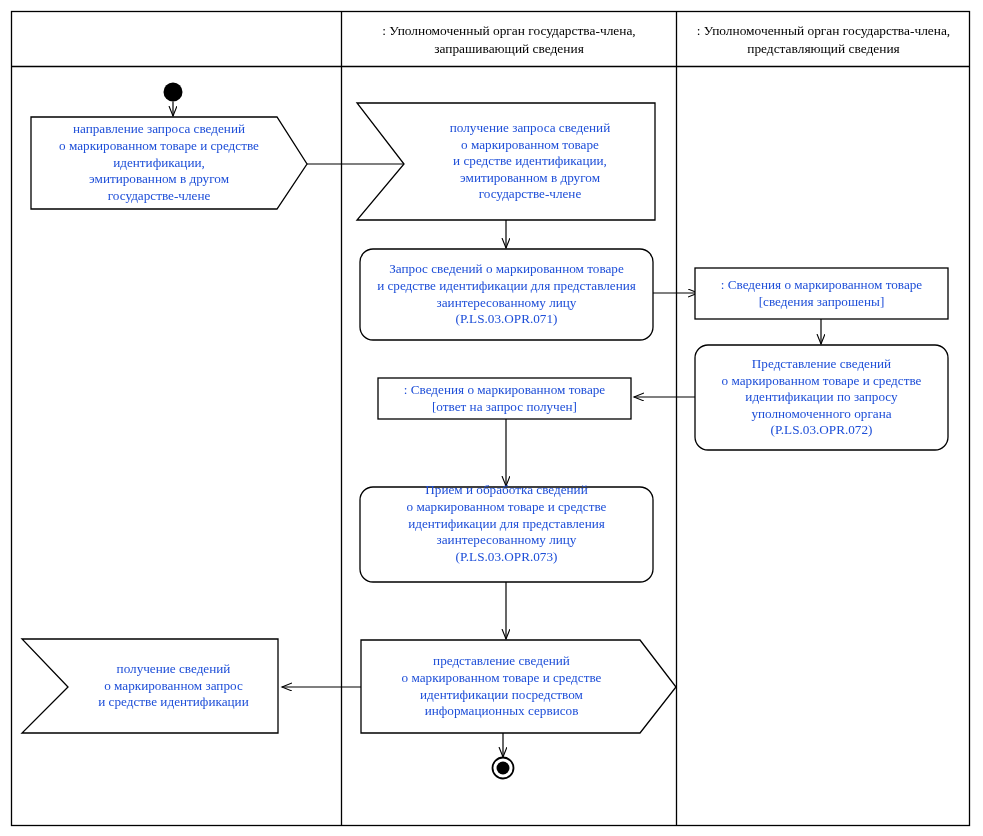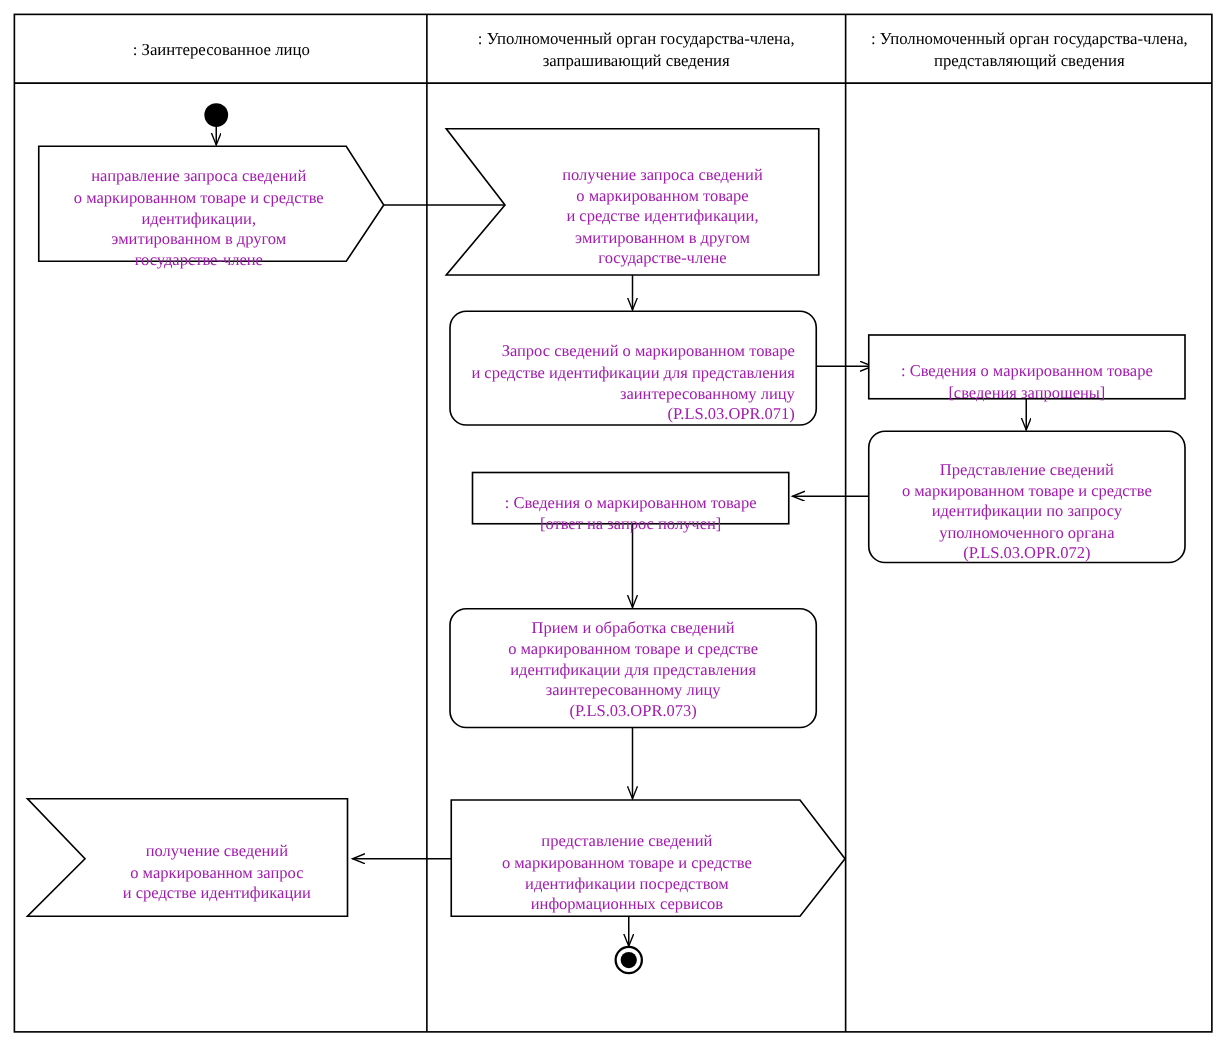--- a/index.html
+++ b/index.html
@@ -24,24 +24,23 @@
     top: 0;
   }
   .node-label {
     position: absolute;
     display: flex;
     align-items: center;
     justify-content: center;
     text-align: center;
     font-size: 13.2px;
     line-height: 1.26;
-    color: #a21caf;
+    color: #1d4ed8;
     pointer-events: none;
     white-space: pre-line;
-    margin-top: 12px;
   }
   .lane-title {
     position: absolute;
     display: flex;
     align-items: center;
     justify-content: center;
     text-align: center;
     font-size: 13.4px;
     line-height: 1.3;
     color: #000;
@@ -115,39 +114,38 @@
     </g>
 
     <line x1="503" y1="733" x2="503" y2="757" stroke="#000" stroke-width="1.2" marker-end="url(#arrow)"></line>
 
     <g>
       <circle cx="503" cy="768" r="10.5" fill="#fff" stroke="#000" stroke-width="1.8"></circle>
       <circle cx="503" cy="768" r="6.5" fill="#000"></circle>
     </g>
   </svg>
 
-  <div class="lane-title" style="left:12px; top:12px; width:330px; height:55px;">: Заинтересованное лицо</div>
   <div class="lane-title" style="left:342px; top:12px; width:334px; height:55px;">: Уполномоченный орган государства-члена,
 запрашивающий сведения</div>
   <div class="lane-title" style="left:677px; top:12px; width:293px; height:55px;">: Уполномоченный орган государства-члена,
 представляющий сведения</div>
 
   <div class="node-label" style="left:34px; top:117px; width:250px; height:92px;">направление запроса сведений
 о маркированном товаре и средстве
 идентификации,
 эмитированном в другом
 государстве-члене</div>
 
   <div class="node-label" style="left:408px; top:103px; width:244px; height:117px;">получение запроса сведений
 о маркированном товаре
 и средстве идентификации,
 эмитированном в другом
 государстве-члене</div>
 
-  <div class="node-label" style="left:361px; top:249px; width:291px; height:91px;text-align:right;">Запрос сведений о маркированном товаре
+  <div class="node-label" style="left:361px; top:249px; width:291px; height:91px;">Запрос сведений о маркированном товаре
 и средстве идентификации для представления
 заинтересованному лицу
 (P.LS.03.OPR.071)</div>
 
   <div class="node-label" style="left:696px; top:268px; width:251px; height:51px;">: Сведения о маркированном товаре
 [сведения запрошены]</div>
 
   <div class="node-label" style="left:696px; top:345px; width:251px; height:105px;">Представление сведений
 о маркированном товаре и средстве
 идентификации по запросу

